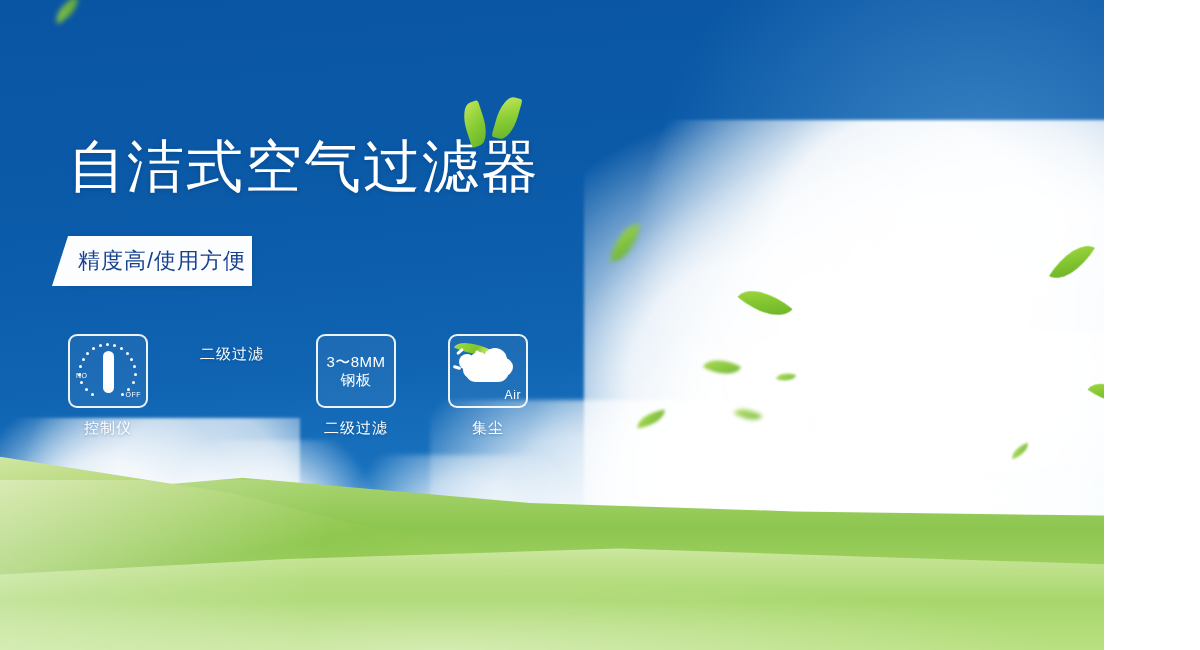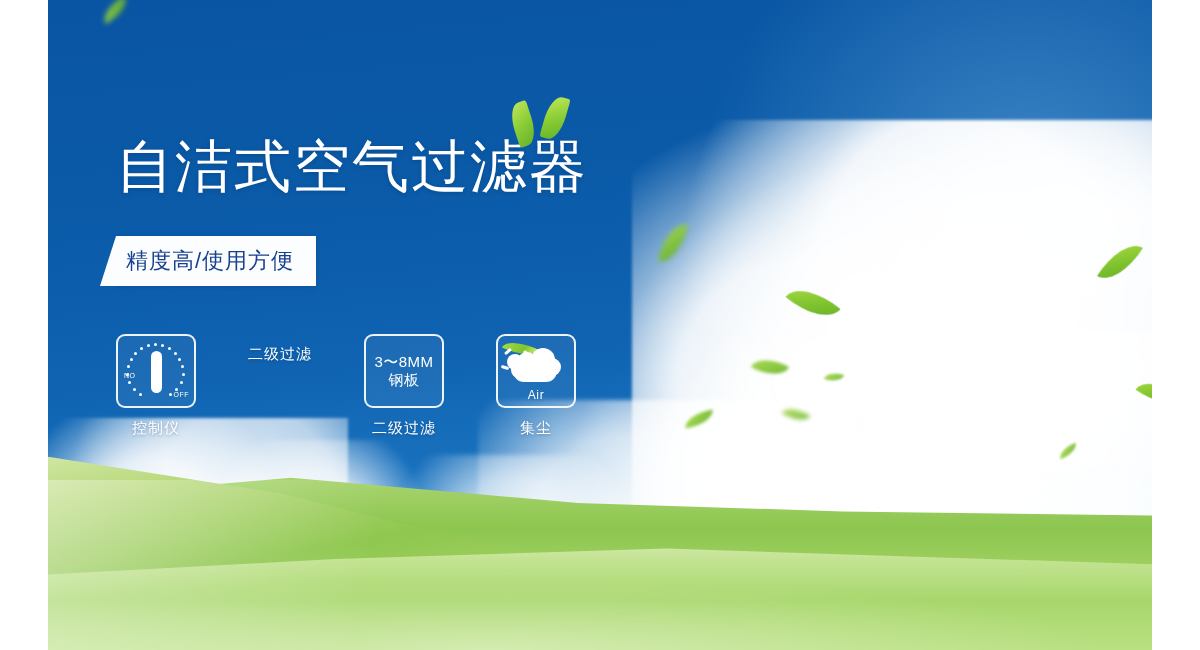--- a/index.html
+++ b/index.html
@@ -7,21 +7,20 @@
     width:1200px; height:650px;
     overflow:hidden;
     font-family:"Liberation Sans","DejaVu Sans",sans-serif;
   }
 
   #banner {
     position:relative;
     width:1104px; height:650px;
     overflow:hidden;
     background:#0a58a6;
-    margin-left:48px;
   }
 
   
   .sky {
     position:absolute; inset:0;
     background:
       radial-gradient(110% 80% at 100% 100%, rgba(150,200,240,.55) 0%, rgba(120,180,230,0) 55%),
       linear-gradient(175deg,#0a55a3 0%, #0a5aa8 28%, #0f63b1 52%, #1c76c2 72%, #3f93d4 88%, #6fb2e2 100%);
   }
   .sky-right-glow {
@@ -151,21 +150,21 @@
     padding:0 22px 0 20px;
     color:#ffffff;
     font-size:22px;
     letter-spacing:1px;
     clip-path:polygon(0 0, 100% 0, calc(100% - 16px) 100%, 0 100%);
     padding-right:34px;
   }
   .sub-right {
     background:#fbfdff;
     display:flex; align-items:center;
-    padding:0 22px 0 26px;
+    padding:0 6px 0 26px;
     color:#17408f;
     font-size:22px;
     letter-spacing:1px;
     margin-left:-16px;
     clip-path:polygon(16px 0, 100% 0, 100% 100%, 0 100%);
   }
 
   
   .features {
     position:absolute; left:68px; top:334px;
@@ -231,21 +230,21 @@
     border-radius:50%; background:#fff;
   }
   .air-ray { position:absolute; background:#fff; border-radius:2px; }
   .air-leaf {
     position:absolute; left:0px; top:0px; width:34px; height:13px;
     background:linear-gradient(100deg,#a5dc46 0%, #7ec42f 60%, #d9f07f 100%);
     border-radius:100% 0 100% 0; transform:rotate(24deg);
   }
   .air-text {
     position:absolute; left:0; right:0; bottom:-2px;
-    text-align:center; color:#fff; font-size:12px; letter-spacing:.6px;
+    text-align:right; color:#fff; font-size:12px; letter-spacing:.6px;
   }
 </style>
 </head>
 <body>
 
 <div id="banner">
 
   <div class="sky"></div>
   <div class="sky-right-glow"></div>
 

